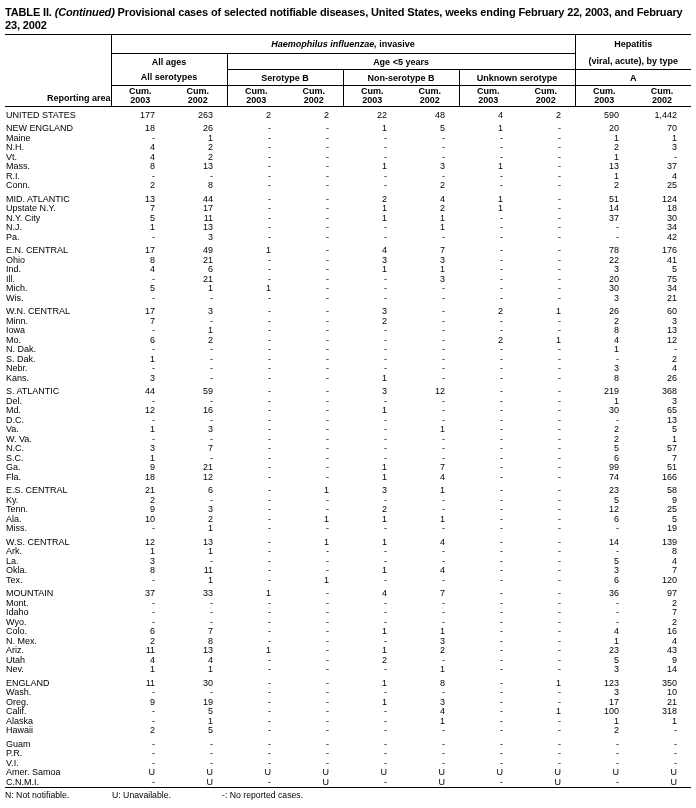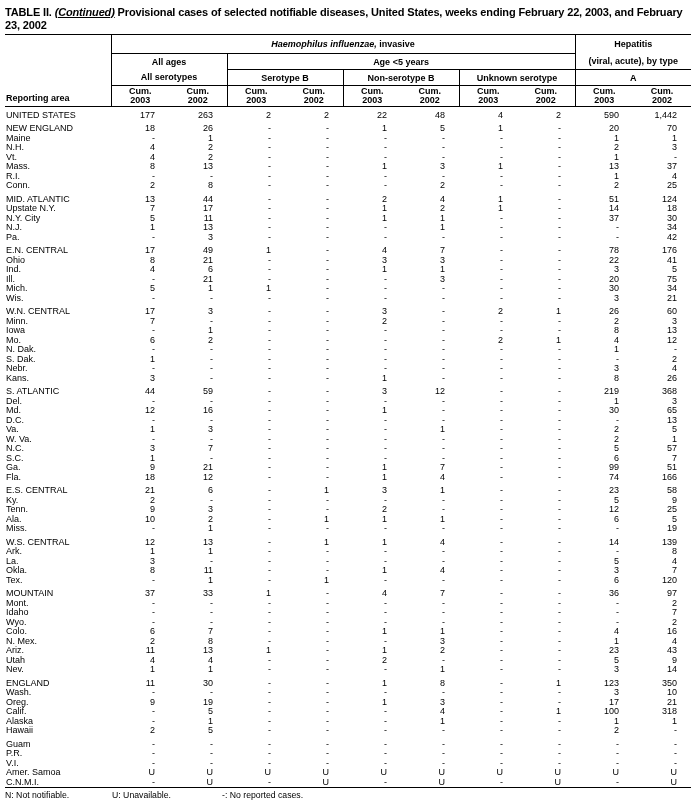--- a/index.html
+++ b/index.html
@@ -6,35 +6,35 @@
   html, body { background: #ffffff; }
   body {
     width: 696px; height: 808px;
     font-family: "Liberation Sans", sans-serif;
     color: #000;
     overflow: hidden;
   }
   .page { padding: 6px 5px 0 5px; }
 
   .title { font-size: 11px; font-weight: bold; line-height: 12.5px; letter-spacing: -0.15px; }
-  .title .cont { font-style: italic; text-decoration: underline; }
+  .title .cont { font-style: italic; }
 
   table.mmwr {
     width: 686px;
     border-collapse: collapse;
     table-layout: fixed;
     margin-top: 3px;
     border-top: 1.2px solid #000;
     border-bottom: 1.8px solid #000;
   }
   col.c-ra { width: 106px; }
   col.c-d  { width: 58px; }
 
   thead th { font-size: 9px; font-weight: bold; line-height: 10px; text-align: center; vertical-align: middle; }
-  th.ra-cell { text-align: left; vertical-align: bottom; padding-bottom: 3px; padding-left: 1px; }
+  th.ra-cell { text-align: right; vertical-align: bottom; padding-bottom: 3px; padding-left: 1px; }
   .bl { border-left: 1px solid #000; }
   .bb { border-bottom: 1px solid #000; }
   .hb { border-bottom: 1.2px solid #000; }
   tr.h-row1 th { height: 19px; }
   tr.h-row2 th { height: 16px; margin-left: 8px; }
   tr.h-row3 th { height: 16px; }
   tr.h-row4 th { height: 21px; vertical-align: middle; text-align: center; }
   .ital { font-style: italic; }
   .cum-cell div { line-height: 9.5px; }
 

